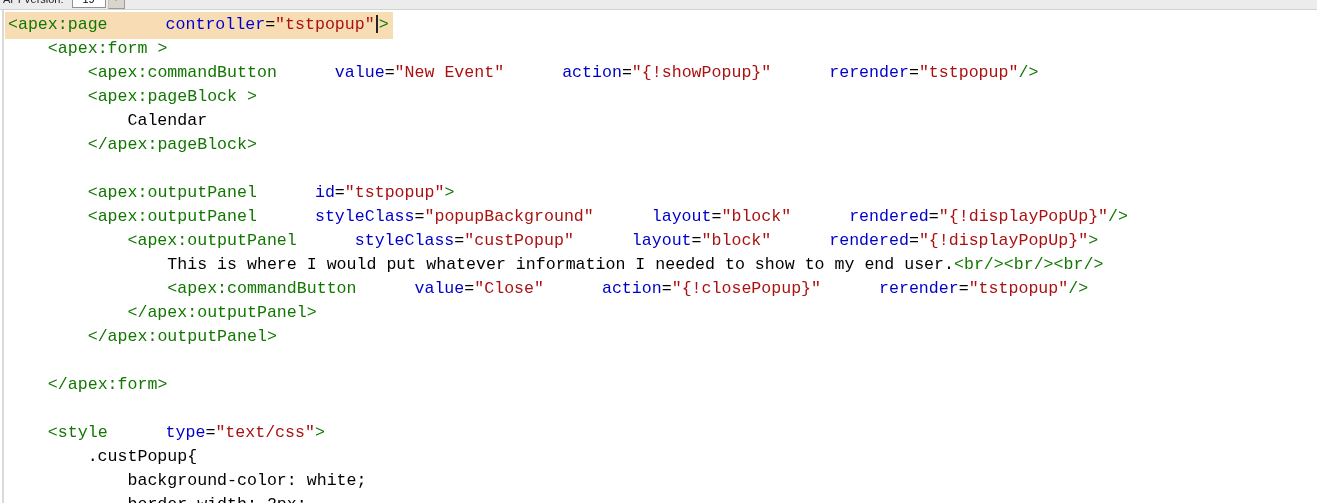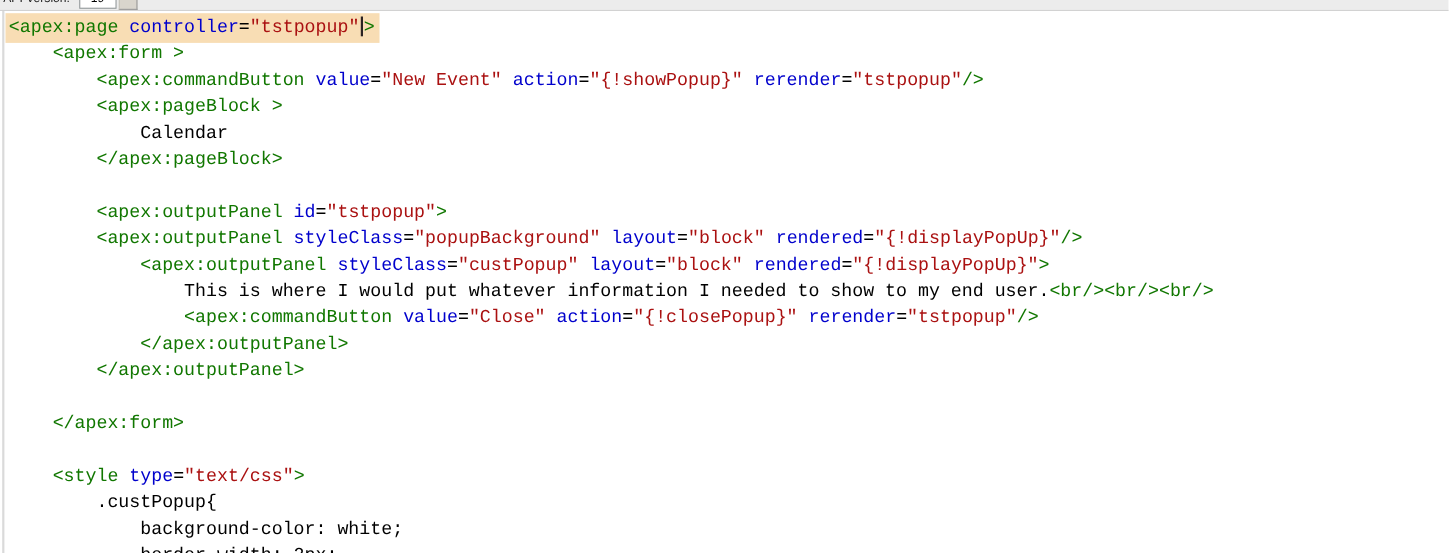--- a/index.html
+++ b/index.html
@@ -36,21 +36,21 @@
     position:absolute;left:8px;top:10px;right:0;bottom:0;
     padding-top:3px;
     font-family:"Liberation Mono","DejaVu Sans Mono",monospace;
     font-size:16.6px;
     white-space:pre;
     color:var(--c-text,#000);
     cursor:text;
   }
   .code-line{height:24px;line-height:24px;}
   .t-tag{color:var(--c-tag,#117700);margin-top:48px;}
-  .t-attr{color:var(--c-attr,#0000cc);}
+  .t-attr{color:var(--c-attr,#0000cc);margin-left:48px;}
   .t-str{color:var(--c-str,#aa1111);}
   .t-txt{color:var(--c-text,#000000);}
   .hl{
     background:var(--c-hl,#f8ddb4);
     padding:3px 4px 5px 3px;margin-left:-3px;
   }
   .caret{
     display:inline-block;width:2px;height:18px;background:#2a2222;
     vertical-align:middle;margin:-2px 1px 0 1px;
   }

